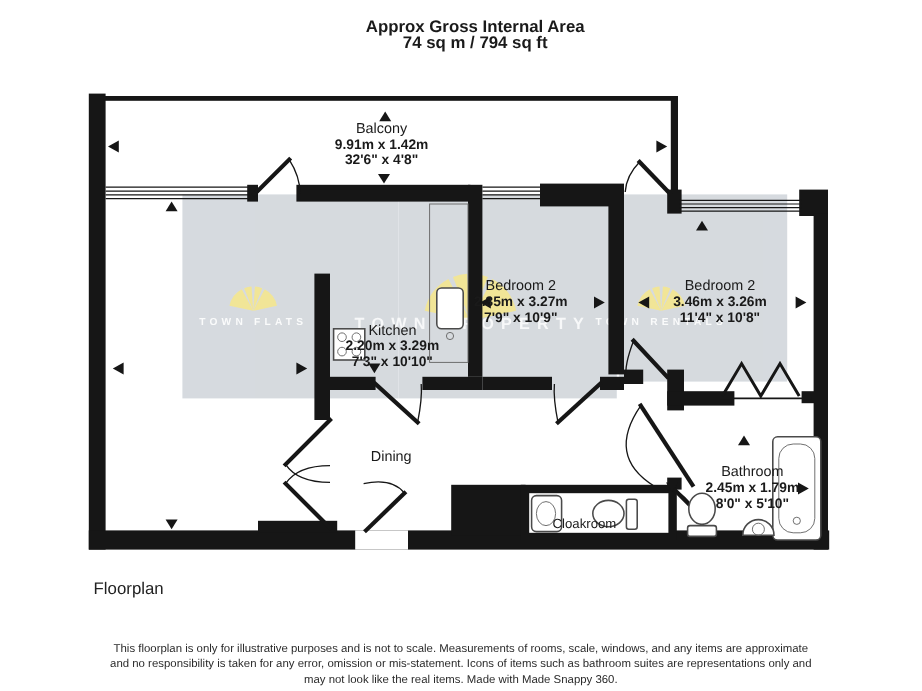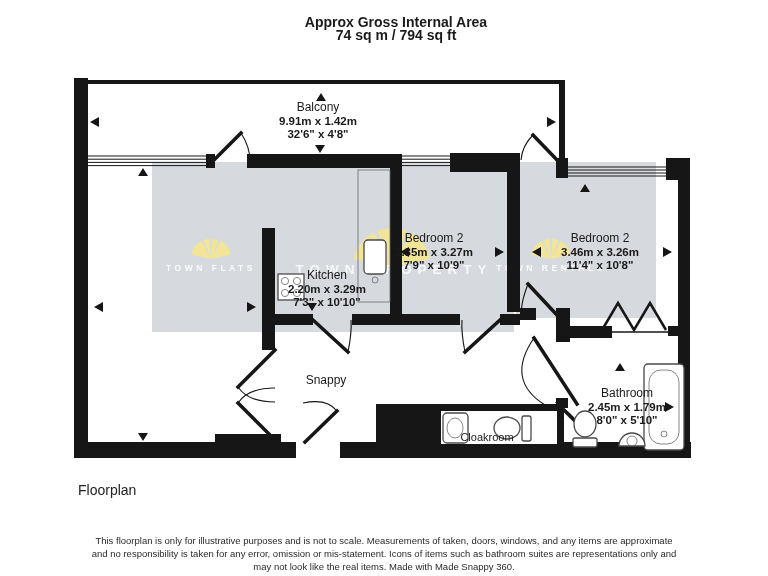--- a/index.html
+++ b/index.html
@@ -220,34 +220,34 @@
     <span class="dim">7'9" x 10'9"</span>
   </div>
 
   <div class="room-label" style="left:525px;top:232px;width:150px;">
     <span class="rname">Bedroom 2</span>
     <span class="dim">3.46m x 3.26m</span>
     <span class="dim">11'4" x 10'8"</span>
   </div>
 
   <div class="room-label" style="left:286px;top:374px;width:80px;">
-    <span class="rname">Snappy</span>
+    <span class="rname">Dining</span>
   </div>
 
   <div class="room-label" style="left:552px;top:387px;width:150px;">
     <span class="rname">Bathroom</span>
     <span class="dim">2.45m x 1.79m</span>
     <span class="dim">8'0" x 5'10"</span>
   </div>
 
   <div class="room-label" style="left:447px;top:431px;width:80px;">
     <span class="rname" style="font-size:11px;">Cloakroom</span>
   </div>
 
   <div class="fp-title">Floorplan</div>
 
   <div class="disclaimer">
-    <div>This floorplan is only for illustrative purposes and is not to scale. Measurements of taken, doors, windows, and any items are approximate</div>
+    <div>This floorplan is only for illustrative purposes and is not to scale. Measurements of rooms, scale, windows, and any items are approximate</div>
     <div>and no responsibility is taken for any error, omission or mis-statement. Icons of items such as bathroom suites are representations only and</div>
     <div>may not look like the real items. Made with Made Snappy 360.</div>
   </div>
 
 </div>
 
 </body></html>

